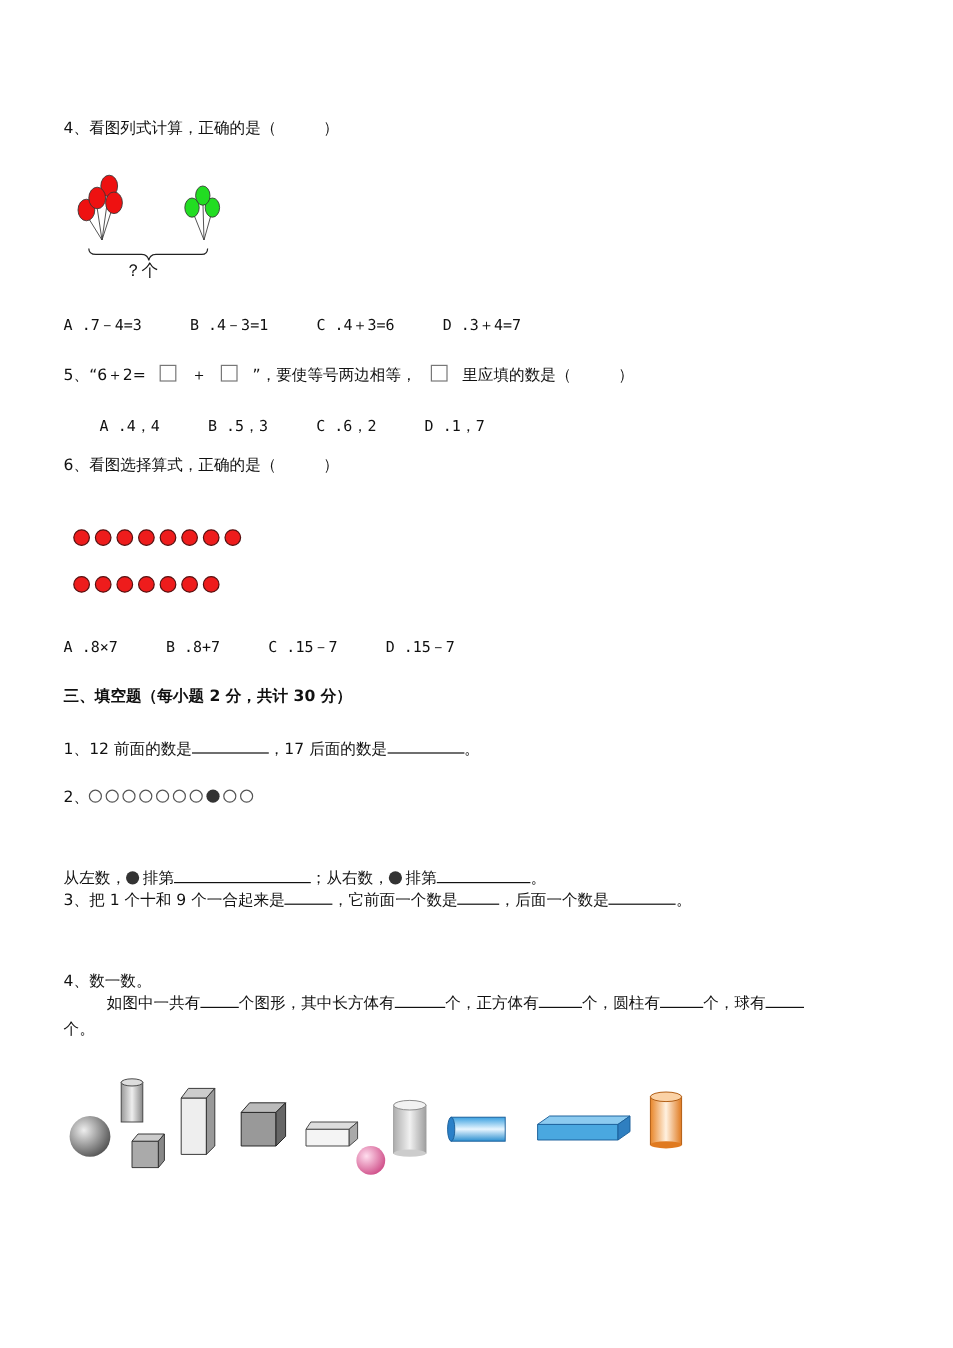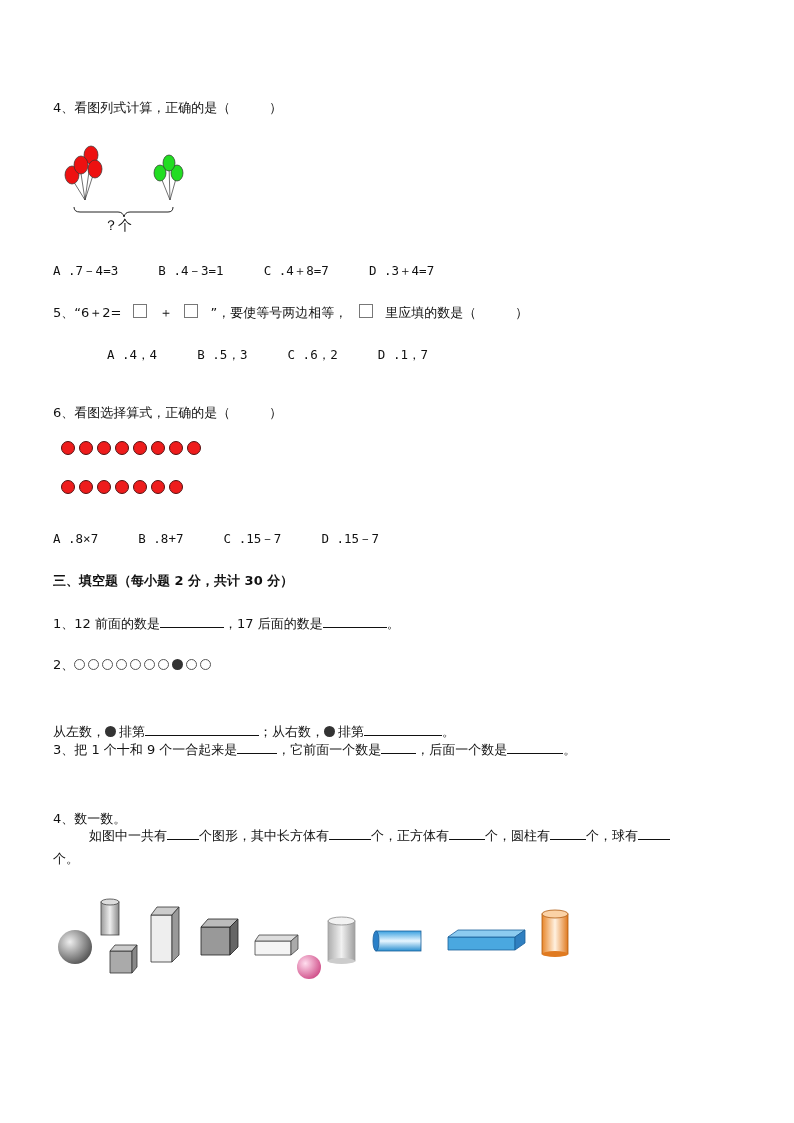--- a/index.html
+++ b/index.html
@@ -46,36 +46,36 @@
     </g>
 
     <path d="M14 62 Q14 67 20 67 L58 67 Q63 67 64 72 Q65 67 70 67 L108 67 Q113 67 113 62" fill="none" stroke="#222" stroke-width="1"></path>
   </svg>
   <div style="position:absolute; left:44px; top:72px; font-size:14px;">？个</div>
 </div>
 
 <div class="line" style="top:262px;">
   <span class="opt">A .7－4=3</span>
   <span class="opt">B .4－3=1</span>
-  <span class="opt">C .4＋8=7</span>
+  <span class="opt">C .4＋3=6</span>
   <span class="opt">D .3＋4=7</span>
 </div>
 
 <div class="line" style="top:304px;">
   <span>5、“6＋2=</span><span class="sq"></span><span>＋</span><span class="sq"></span><span>”，要使等号两边相等，</span><span class="sq"></span><span>里应填的数是（　　　）</span>
 </div>
 
-<div class="line" style="top:346px; left:83px;margin-left:24px;">
+<div class="line" style="top:346px; left:83px;">
   <span class="opt">A .4，4</span>
   <span class="opt">B .5，3</span>
   <span class="opt">C .6，2</span>
   <span class="opt">D .1，7</span>
 </div>
 
-<div class="line" style="top:404px;">6、看图选择算式，正确的是（　　　）</div>
+<div class="line" style="top:380px;">6、看图选择算式，正确的是（　　　）</div>
 
 <div class="dot-row" style="top:441px;">
   <div class="red-dot"></div>
     <div class="red-dot"></div>
     <div class="red-dot"></div>
     <div class="red-dot"></div>
     <div class="red-dot"></div>
     <div class="red-dot"></div>
     <div class="red-dot"></div>
     <div class="red-dot"></div>

